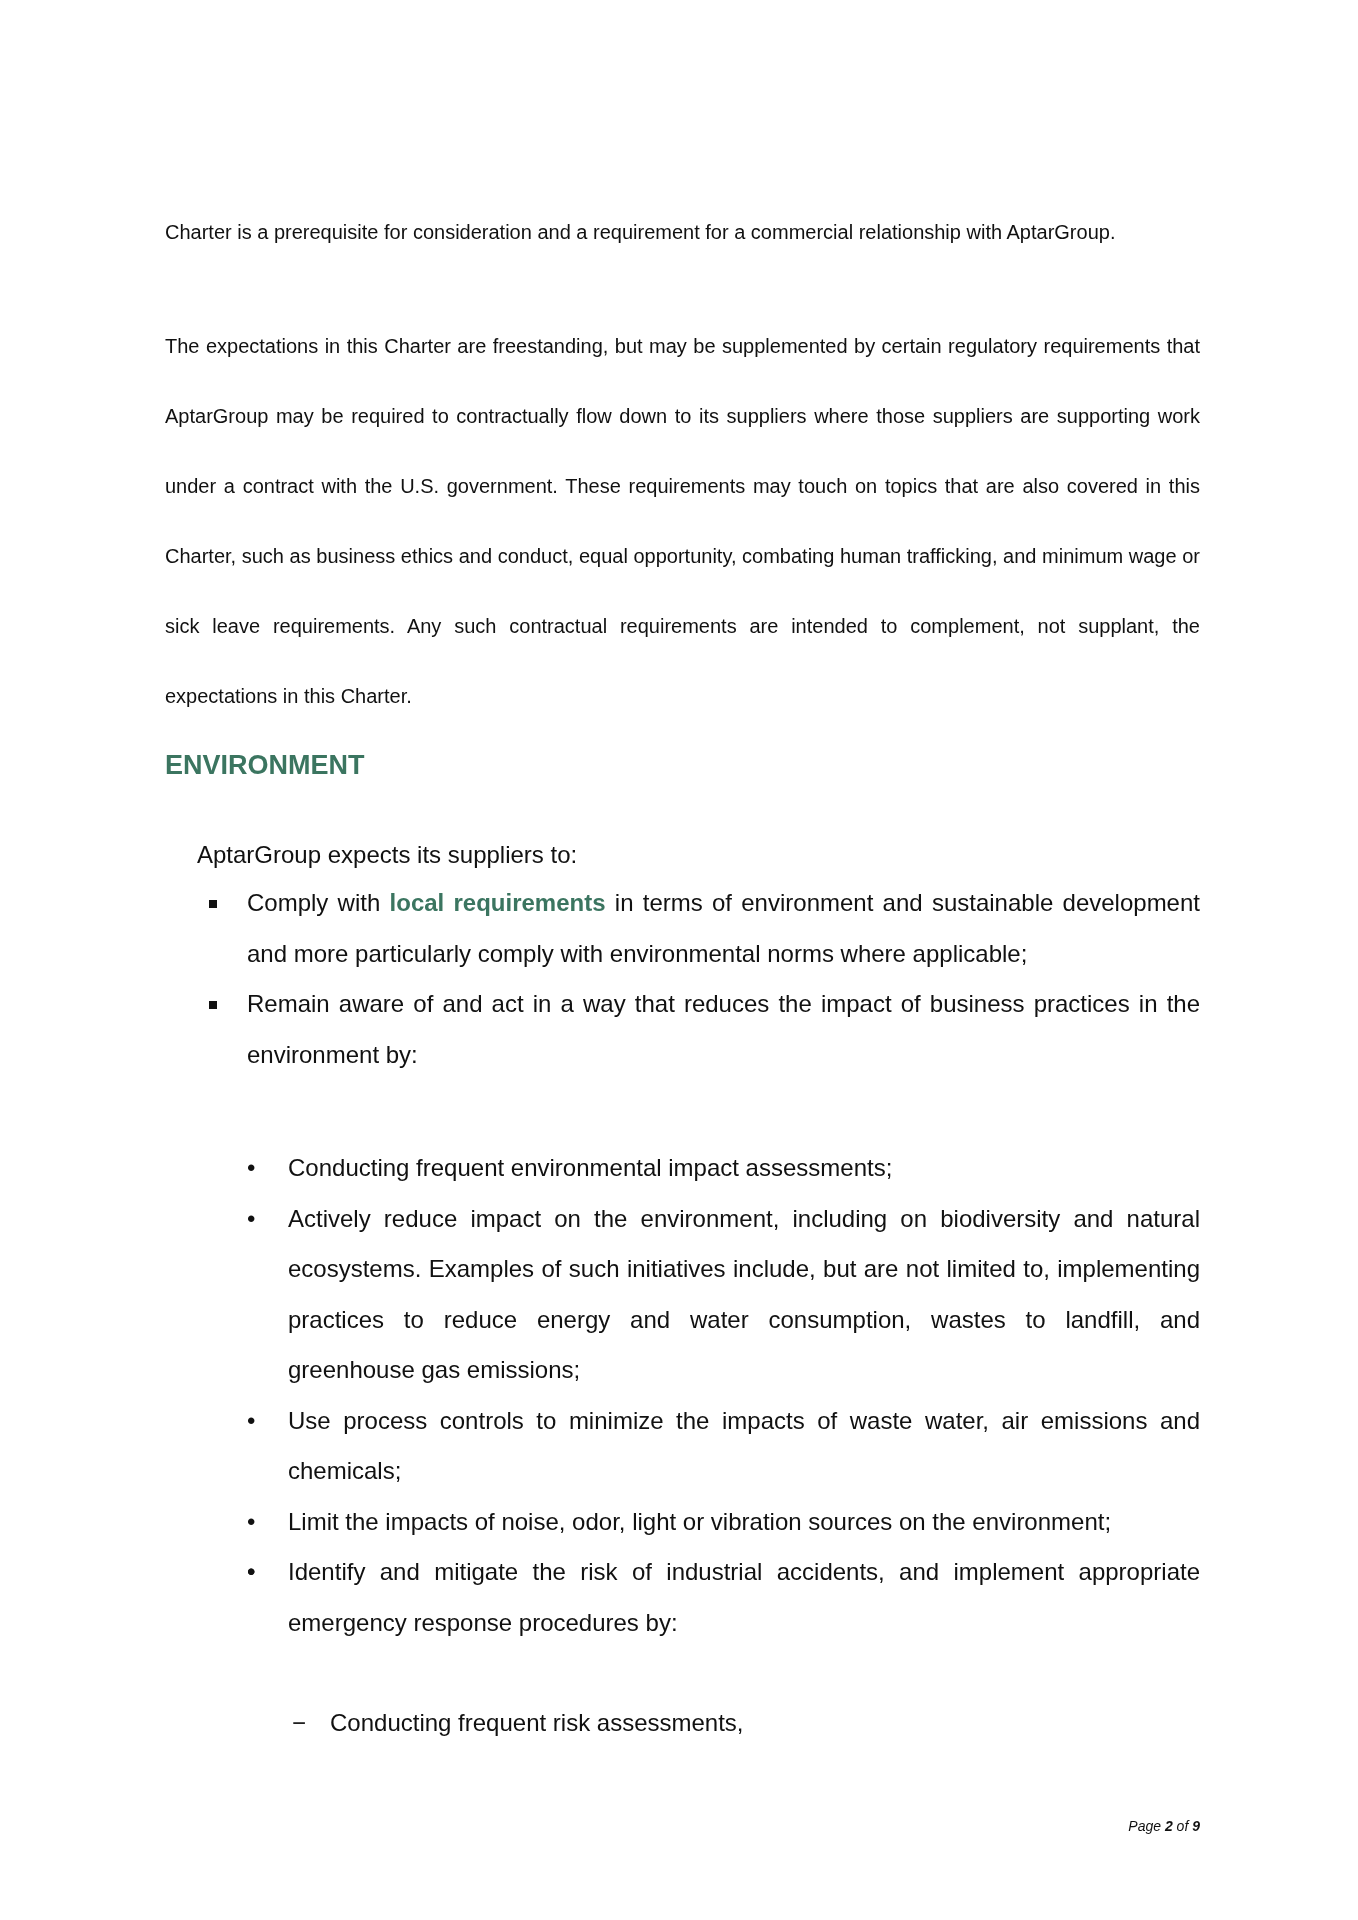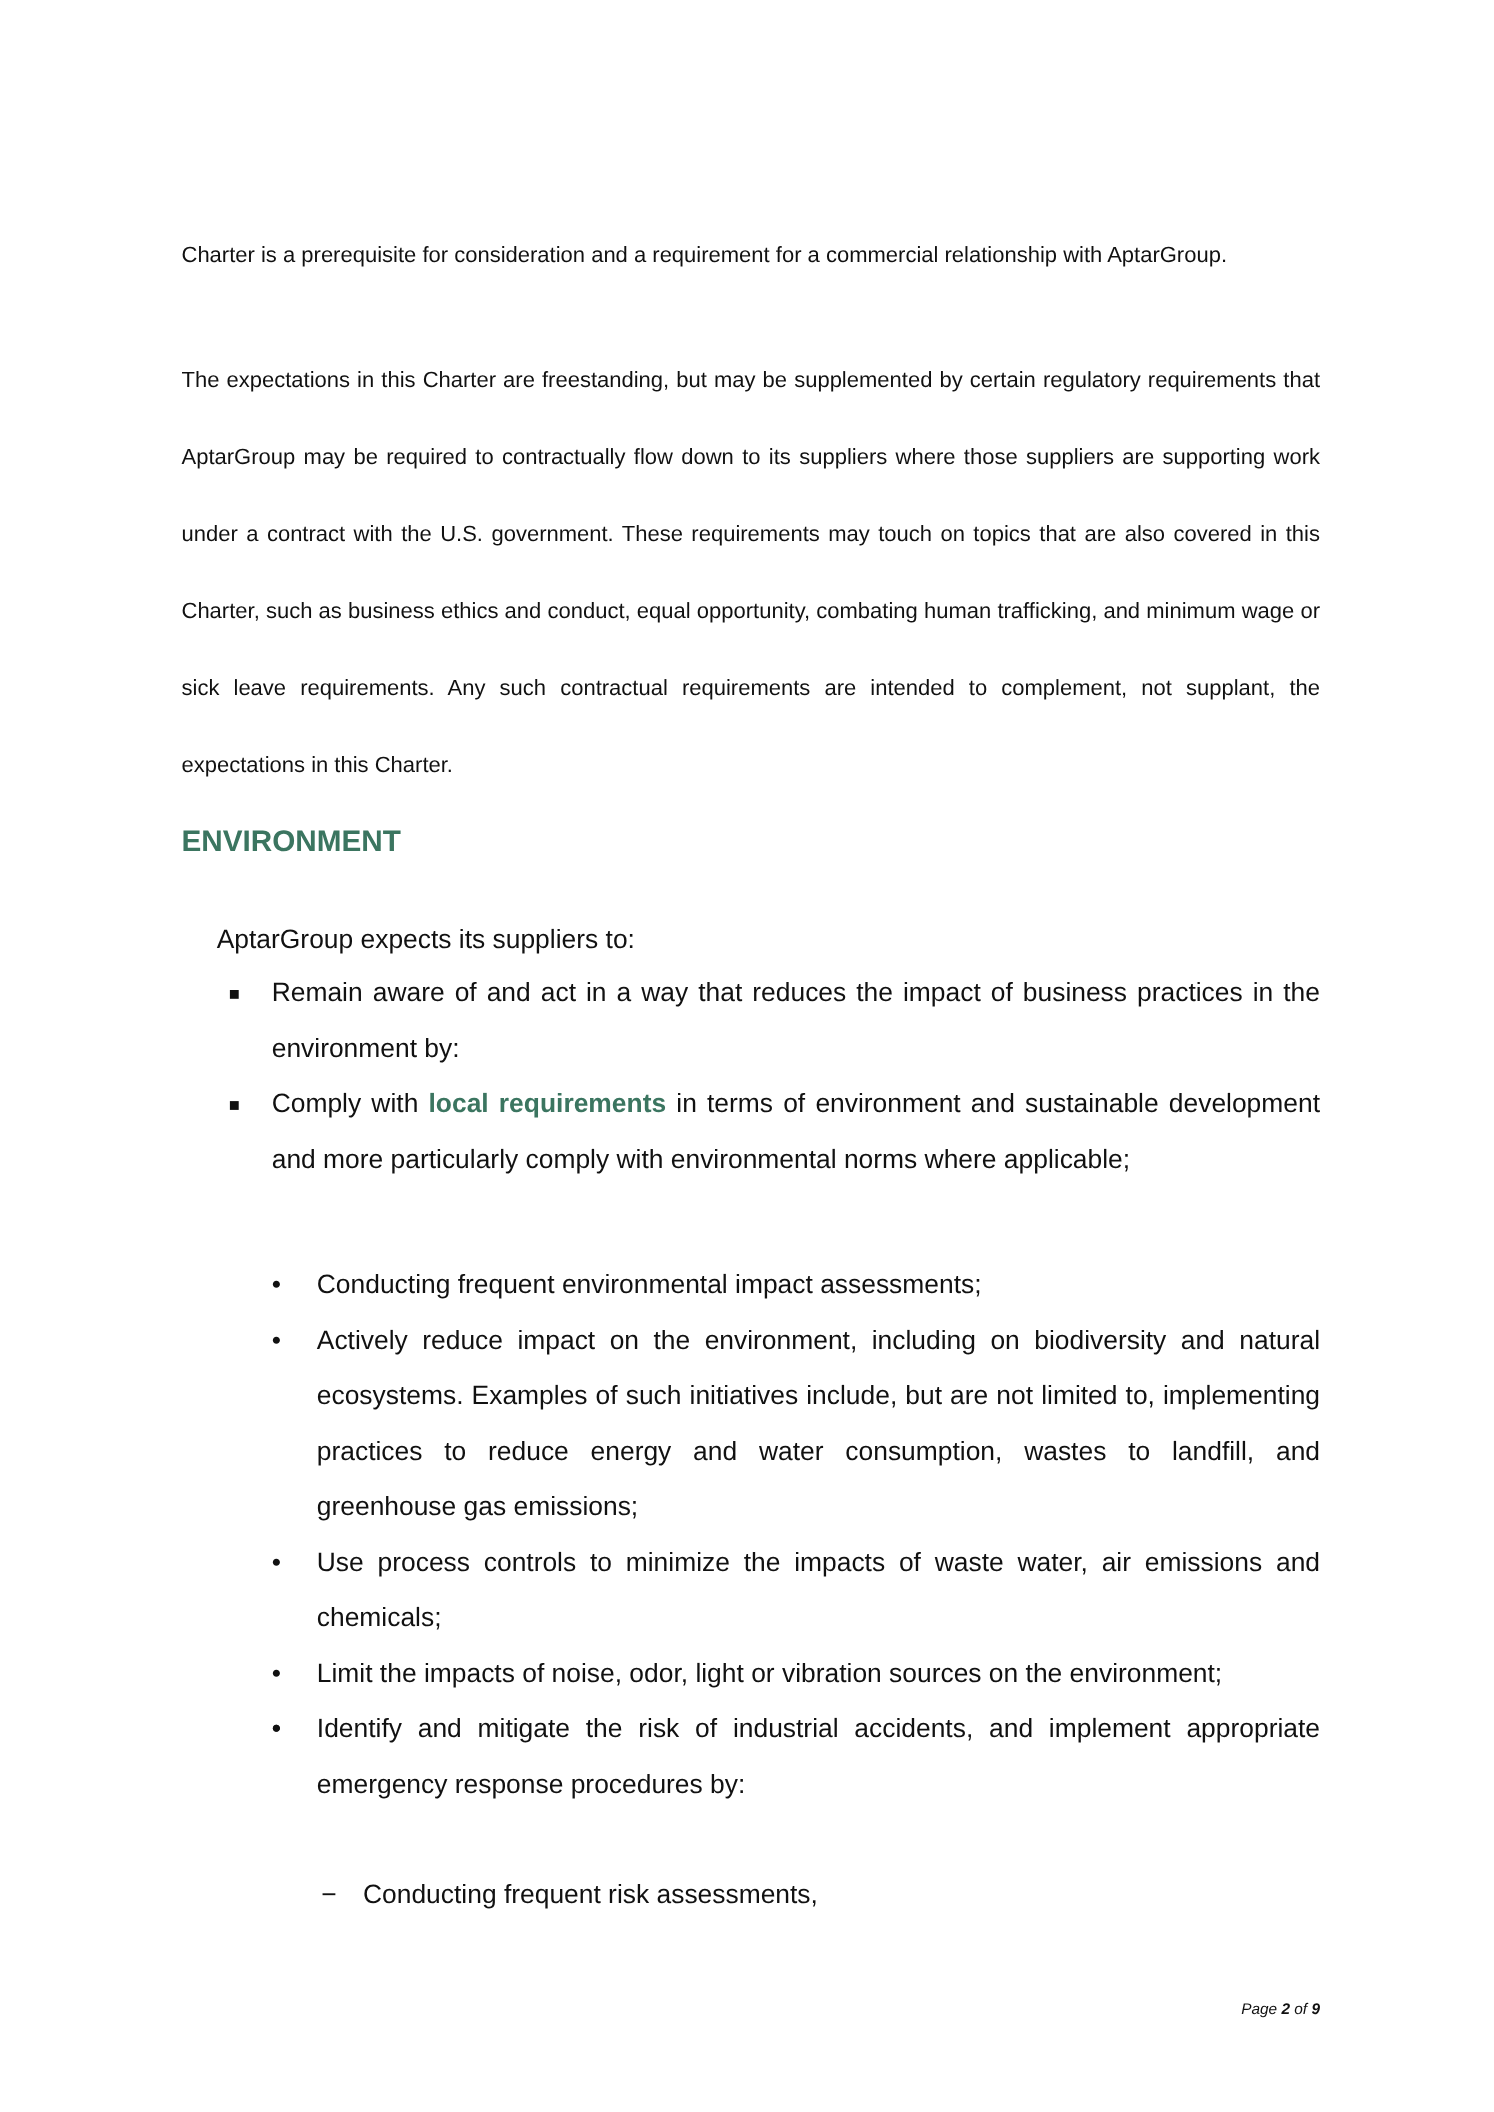--- a/index.html
+++ b/index.html
@@ -32,25 +32,25 @@
 <div class="page">
   <p class="p p1">Charter is a prerequisite for consideration and a requirement for a commercial relationship with AptarGroup.</p>
   <p class="p p2">The expectations in this Charter are freestanding, but may be supplemented by certain regulatory requirements that AptarGroup may be required to contractually flow down to its suppliers where those suppliers are supporting work under a contract with the U.S. government. These requirements may touch on topics that are also covered in this Charter, such as business ethics and conduct, equal opportunity, combating human trafficking, and minimum wage or sick leave requirements.  Any such contractual requirements are intended to complement, not supplant, the expectations in this Charter.</p>
 
   <h2 class="heading">ENVIRONMENT</h2>
   <p class="intro">AptarGroup expects its suppliers to:</p>
 
   <ul class="l1">
     <li>
       <span class="sq"></span>
-      <span>Remain aware of and act in a way that reduces the impact of business practices in the environment by:</span>
+      <span>Comply with </span><span class="green">local requirements</span><span> in terms of environment and sustainable development and more particularly comply with environmental norms where applicable;</span>
     </li>
     <li>
       <span class="sq"></span>
-      <span>Comply with </span><span class="green">local requirements</span><span> in terms of environment and sustainable development and more particularly comply with environmental norms where applicable;</span>
+      <span>Remain aware of and act in a way that reduces the impact of business practices in the environment by:</span>
     </li>
   </ul>
 
   <ul class="l2">
     <li><span class="dot">•</span><span>Conducting frequent environmental impact assessments;</span></li>
     <li><span class="dot">•</span><span>Actively reduce impact on the environment, including on biodiversity and natural ecosystems. Examples of such initiatives include, but are not limited to, implementing practices to reduce energy and water consumption, wastes to landfill, and greenhouse gas emissions;</span></li>
     <li><span class="dot">•</span><span>Use process controls to minimize the impacts of waste water, air emissions and chemicals;</span></li>
     <li><span class="dot">•</span><span>Limit the impacts of noise, odor, light or vibration sources on the environment;</span></li>
     <li><span class="dot">•</span></li>
     <li><span class="dot">•</span><span>Identify and mitigate the risk of industrial accidents, and implement appropriate emergency response procedures by:</span></li>

